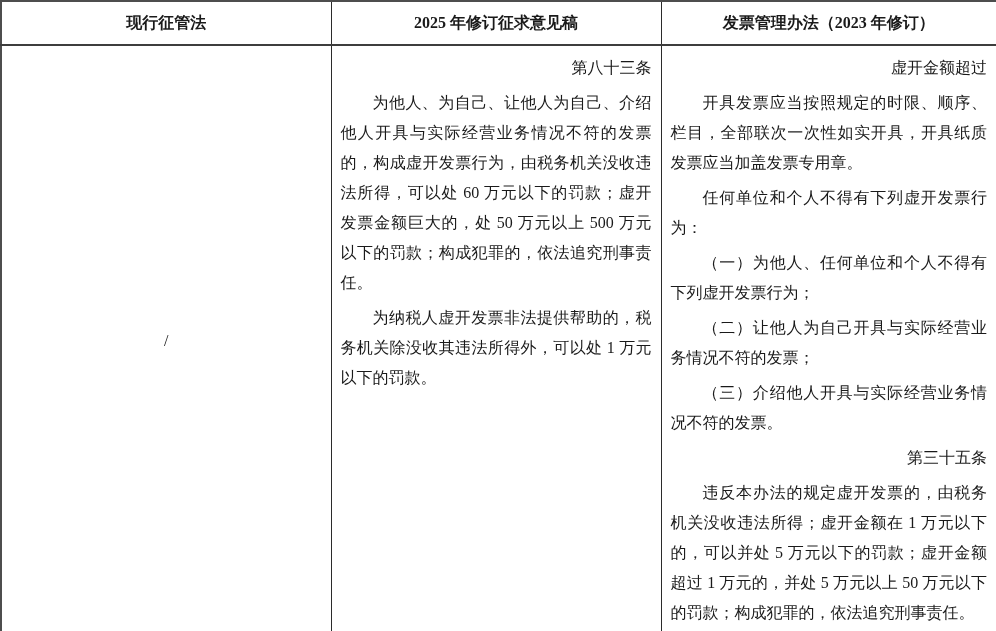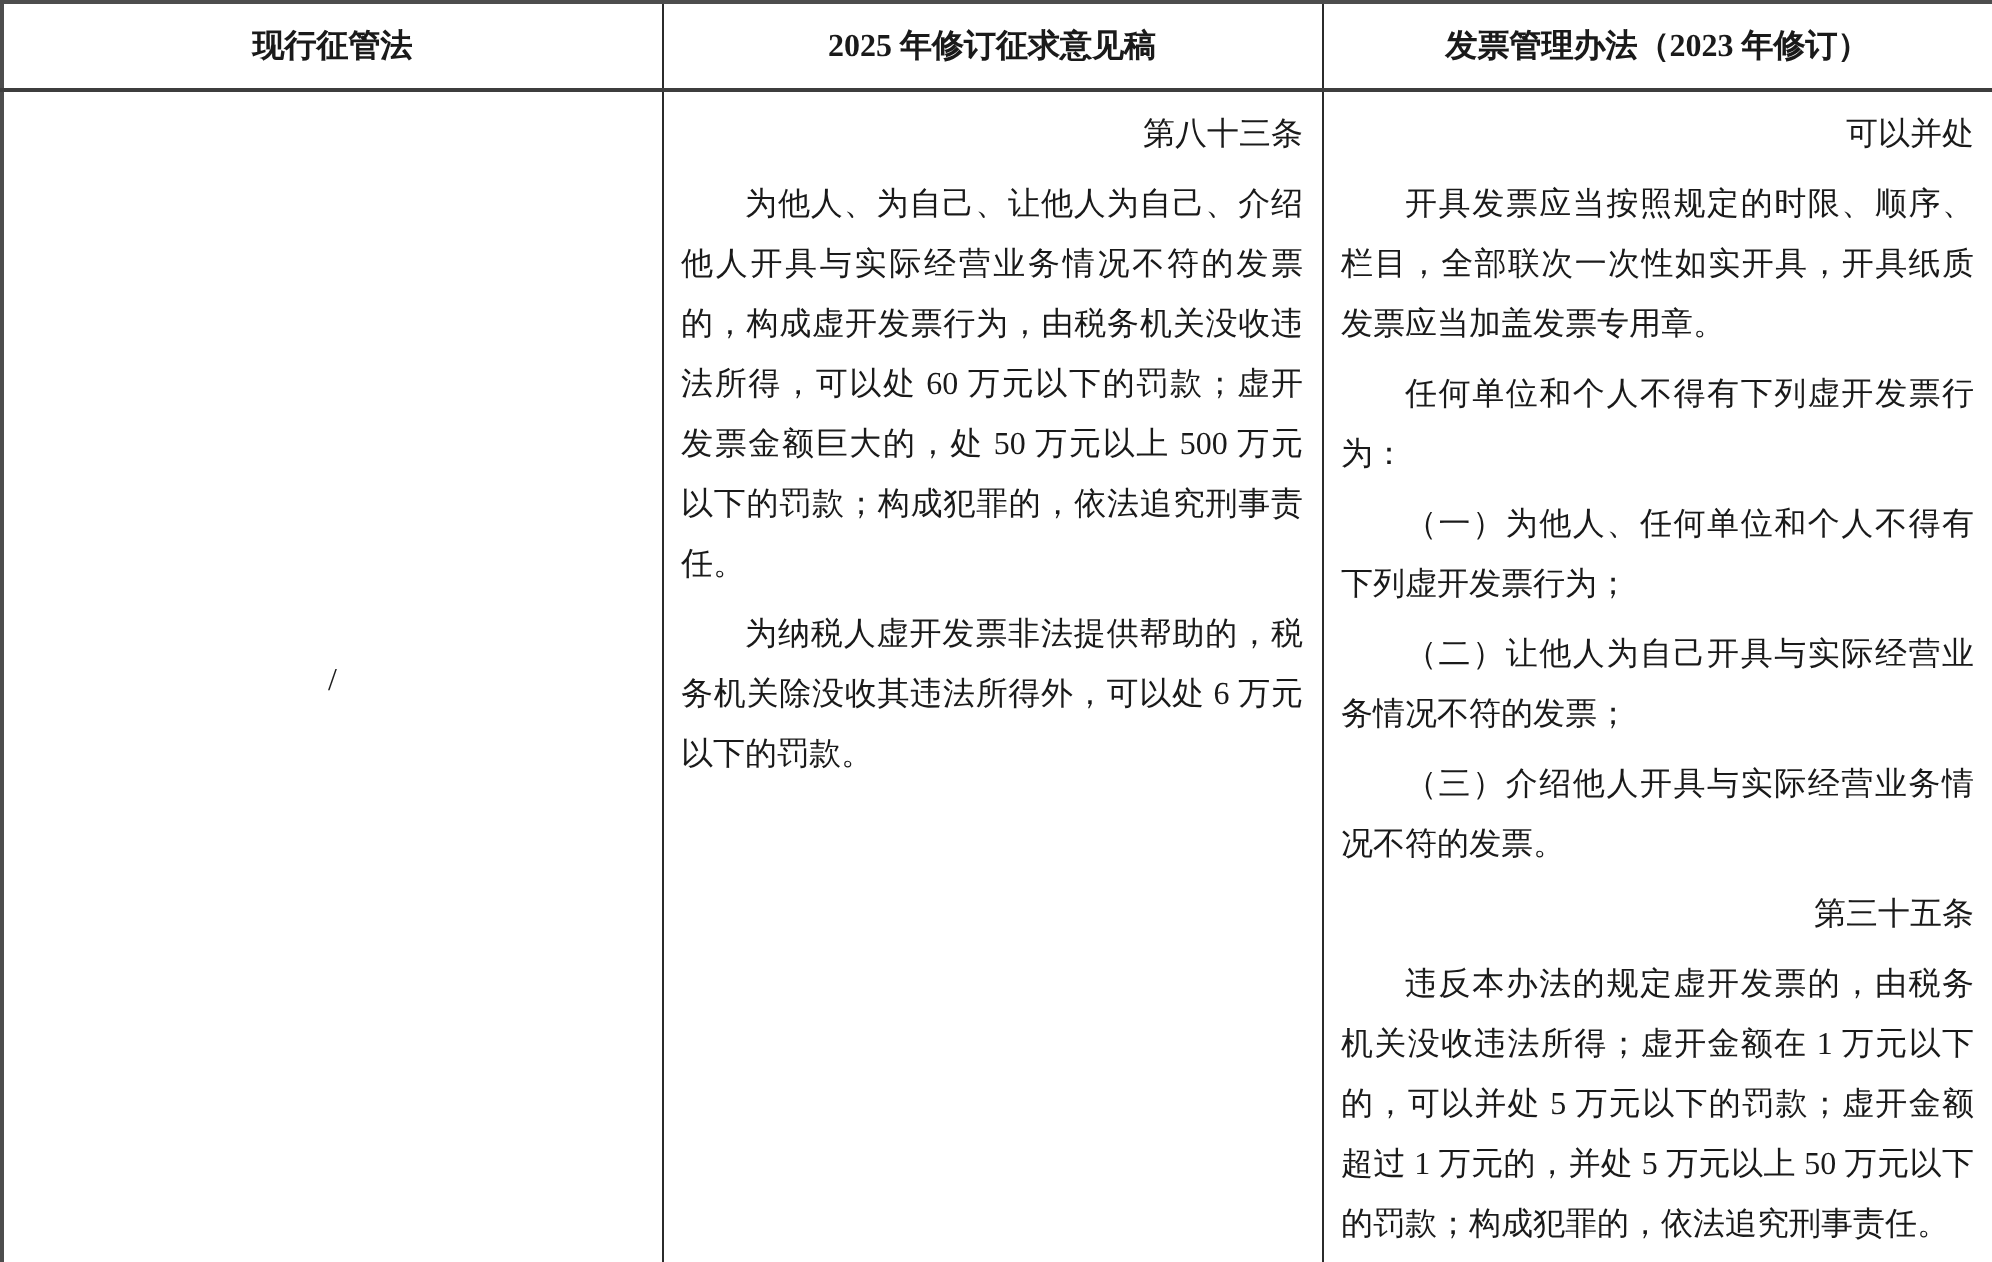--- a/index.html
+++ b/index.html
@@ -79,24 +79,24 @@
         <th class="hdr">2025 年修订征求意见稿</th>
         <th class="hdr">发票管理办法（2023 年修订）</th>
       </tr>
     </thead>
     <tbody>
       <tr>
         <td class="cell cell-slash">/</td>
         <td class="cell">
             <div class="heading">第八十三条</div>
             <div class="para">为他人、为自己、让他人为自己、介绍他人开具与实际经营业务情况不符的发票的，构成虚开发票行为，由税务机关没收违法所得，可以处 60 万元以下的罚款；虚开发票金额巨大的，处 50 万元以上 500 万元以下的罚款；构成犯罪的，依法追究刑事责任。</div>
-            <div class="para">为纳税人虚开发票非法提供帮助的，税务机关除没收其违法所得外，可以处 6 万元以下的罚款。</div>
+            <div class="para">为纳税人虚开发票非法提供帮助的，税务机关除没收其违法所得外，可以处 1 万元以下的罚款。</div>
           </td>
         <td class="cell">
-            <div class="heading">可以并处</div>
+            <div class="heading">虚开金额超过</div>
             <div class="para">开具发票应当按照规定的时限、顺序、栏目，全部联次一次性如实开具，开具纸质发票应当加盖发票专用章。</div>
             <div class="para">任何单位和个人不得有下列虚开发票行为：</div>
             <div class="para">（一）为他人、任何单位和个人不得有下列虚开发票行为；</div>
             <div class="para">（二）让他人为自己开具与实际经营业务情况不符的发票；</div>
             <div class="para">（三）介绍他人开具与实际经营业务情况不符的发票。</div>
             <div class="heading">第三十五条</div>
             <div class="para">违反本办法的规定虚开发票的，由税务机关没收违法所得；虚开金额在 1 万元以下的，可以并处 5 万元以下的罚款；虚开金额超过 1 万元的，并处 5 万元以上 50 万元以下的罚款；构成犯罪的，依法追究刑事责任。</div>
           </td>
       </tr>
     </tbody>

